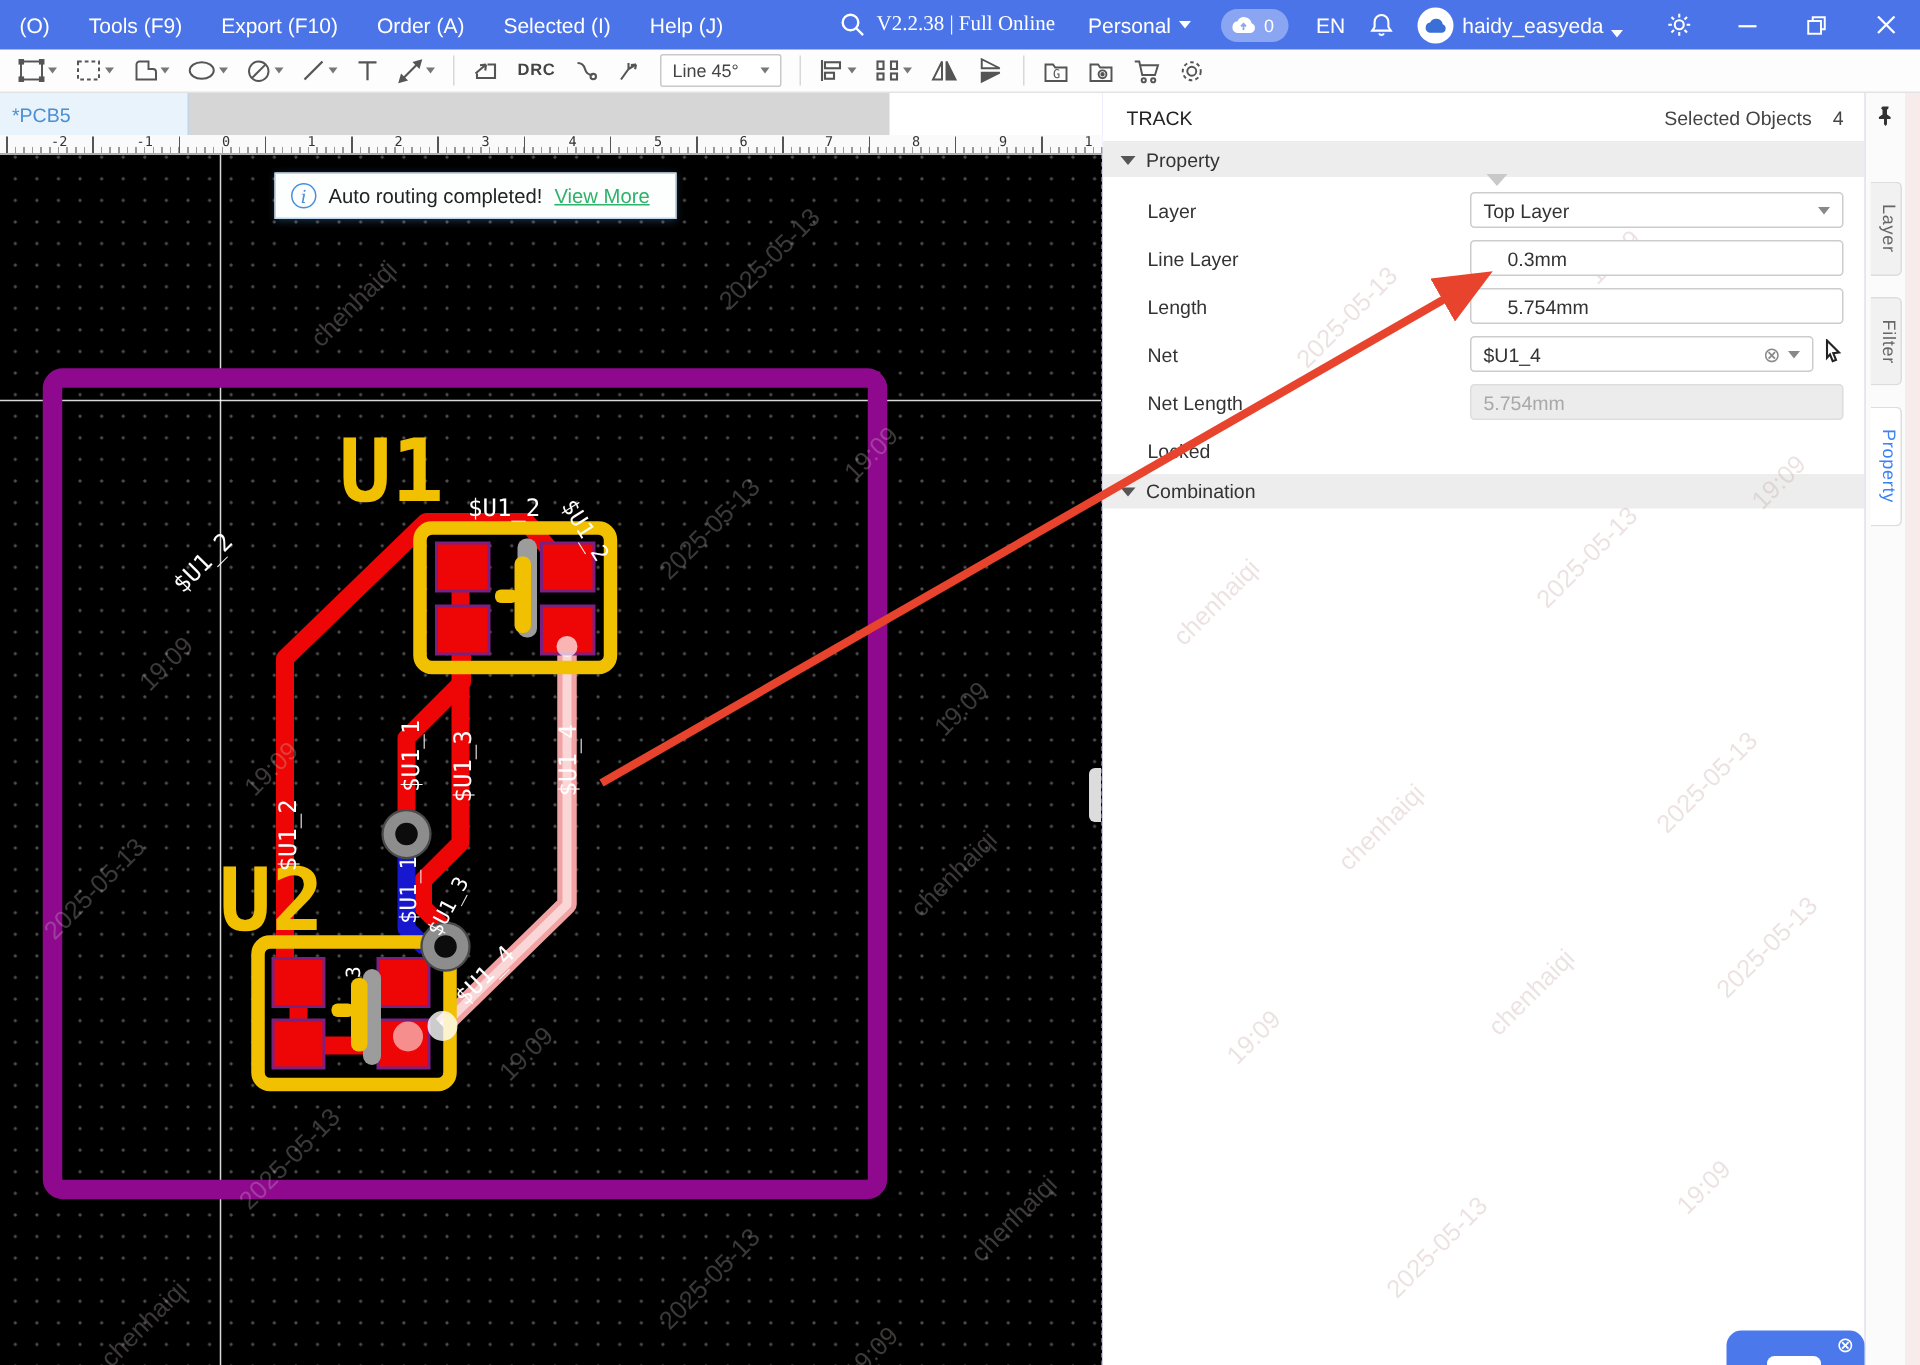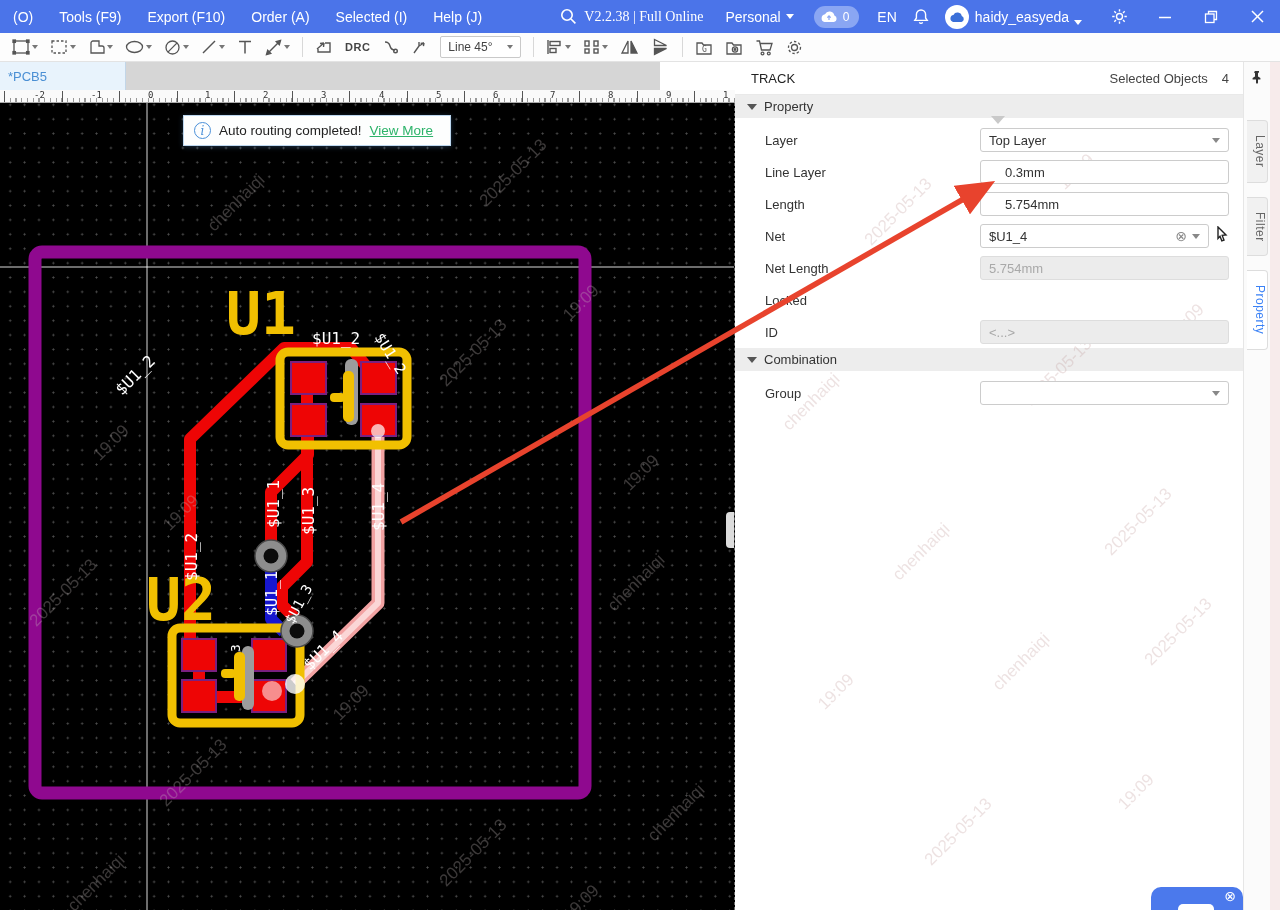--- a/index.html
+++ b/index.html
@@ -24,21 +24,21 @@
 
   
   .toolbar { position:absolute; left:0; top:33px; width:1280px; height:29px; background:#fdfdfd; border-bottom:1px solid #e3e3e3; display:flex; align-items:center; padding-left:6px; z-index:29; }
   .tbtn { display:flex; align-items:center; gap:2px; padding:0 6px; height:26px; cursor:pointer; color:#444; }
   .caret-g { width:0; height:0; border-left:3.5px solid transparent; border-right:3.5px solid transparent; border-top:4px solid #777; display:inline-block; }
   .tsep { width:1px; height:20px; background:#d8d8d8; margin:0 6px; }
   .drc { font-size:11px; font-weight:bold; color:#444; letter-spacing:.5px; }
   .mini-select { border:1px solid #c9c9c9; border-radius:2px; height:22px; display:flex; align-items:center; gap:14px; padding:0 7px; font-size:12px; color:#444; background:#fff; cursor:pointer; margin:0 6px; }
 
   
-  .tabbar { position:absolute; left:0; top:62px; width:660px; height:28px; background:#d6d6d6; z-index:28; }
+  .tabbar { position:absolute; left:0; top:62px; width:593px; height:28px; background:#d6d6d6; z-index:28; }
   .doctab { position:absolute; left:0; top:0; width:126px; height:28px; background:#e8f3fc; color:#4a8fd4; font-size:13px; display:flex; align-items:center; padding-left:8px; border-right:1px solid #c2d6e8; cursor:pointer; }
   .ruler { position:absolute; left:0; top:90px; width:735px; height:13px; background:#fafafa; border-bottom:1px solid #aaa; z-index:28;
     background-image:
       repeating-linear-gradient(to right, #555 0 1px, transparent 1px 57.5px),
       repeating-linear-gradient(to right, #999 0 1px, transparent 1px 5.75px);
     background-size: 100% 11px, 100% 4px;
     background-position: 4px bottom, 4px bottom; background-repeat:no-repeat; }
   .rnum { position:absolute; top:0; font-family:"DejaVu Sans Mono",monospace; font-size:9px; color:#333; transform:translateX(1px); }
 
   
@@ -461,40 +461,25 @@
       </div>
       <div class="frow">
         <span class="flabel">Net Length</span>
         <div class="fctrl dis">
           <span>5.754mm</span>
         </div>
       </div>
       <div class="frow">
         <span class="flabel">Locked</span>
       </div>
-      <div class="frow">
-        <span class="flabel">ID</span>
-        <div class="fctrl dis">
-          <span>&lt;...&gt;</span>
-        </div>
-      </div>
     </div>
 
     <div class="sec-head">
       <span class="tri-down"></span>
       <span>Combination</span>
-    </div>
-    <div class="fields">
-      <div class="frow">
-        <span class="flabel">Group</span>
-        <div class="fctrl sel">
-          <span></span>
-            <span class="chev"></span>
-        </div>
-      </div>
     </div>
 
     <span class="wm wm-light" style="left:120px; top:140px">2025-05-13</span>
     <span class="wm wm-light" style="left:320px; top:100px">19:09</span>
     <span class="wm wm-light" style="left:40px;  top:330px">chenhaiqi</span>
     <span class="wm wm-light" style="left:280px; top:300px">2025-05-13</span>
     <span class="wm wm-light" style="left:430px; top:250px">19:09</span>
     <span class="wm wm-light" style="left:150px; top:480px">chenhaiqi</span>
     <span class="wm wm-light" style="left:360px; top:450px">2025-05-13</span>
     <span class="wm wm-light" style="left:80px;  top:620px">19:09</span>

